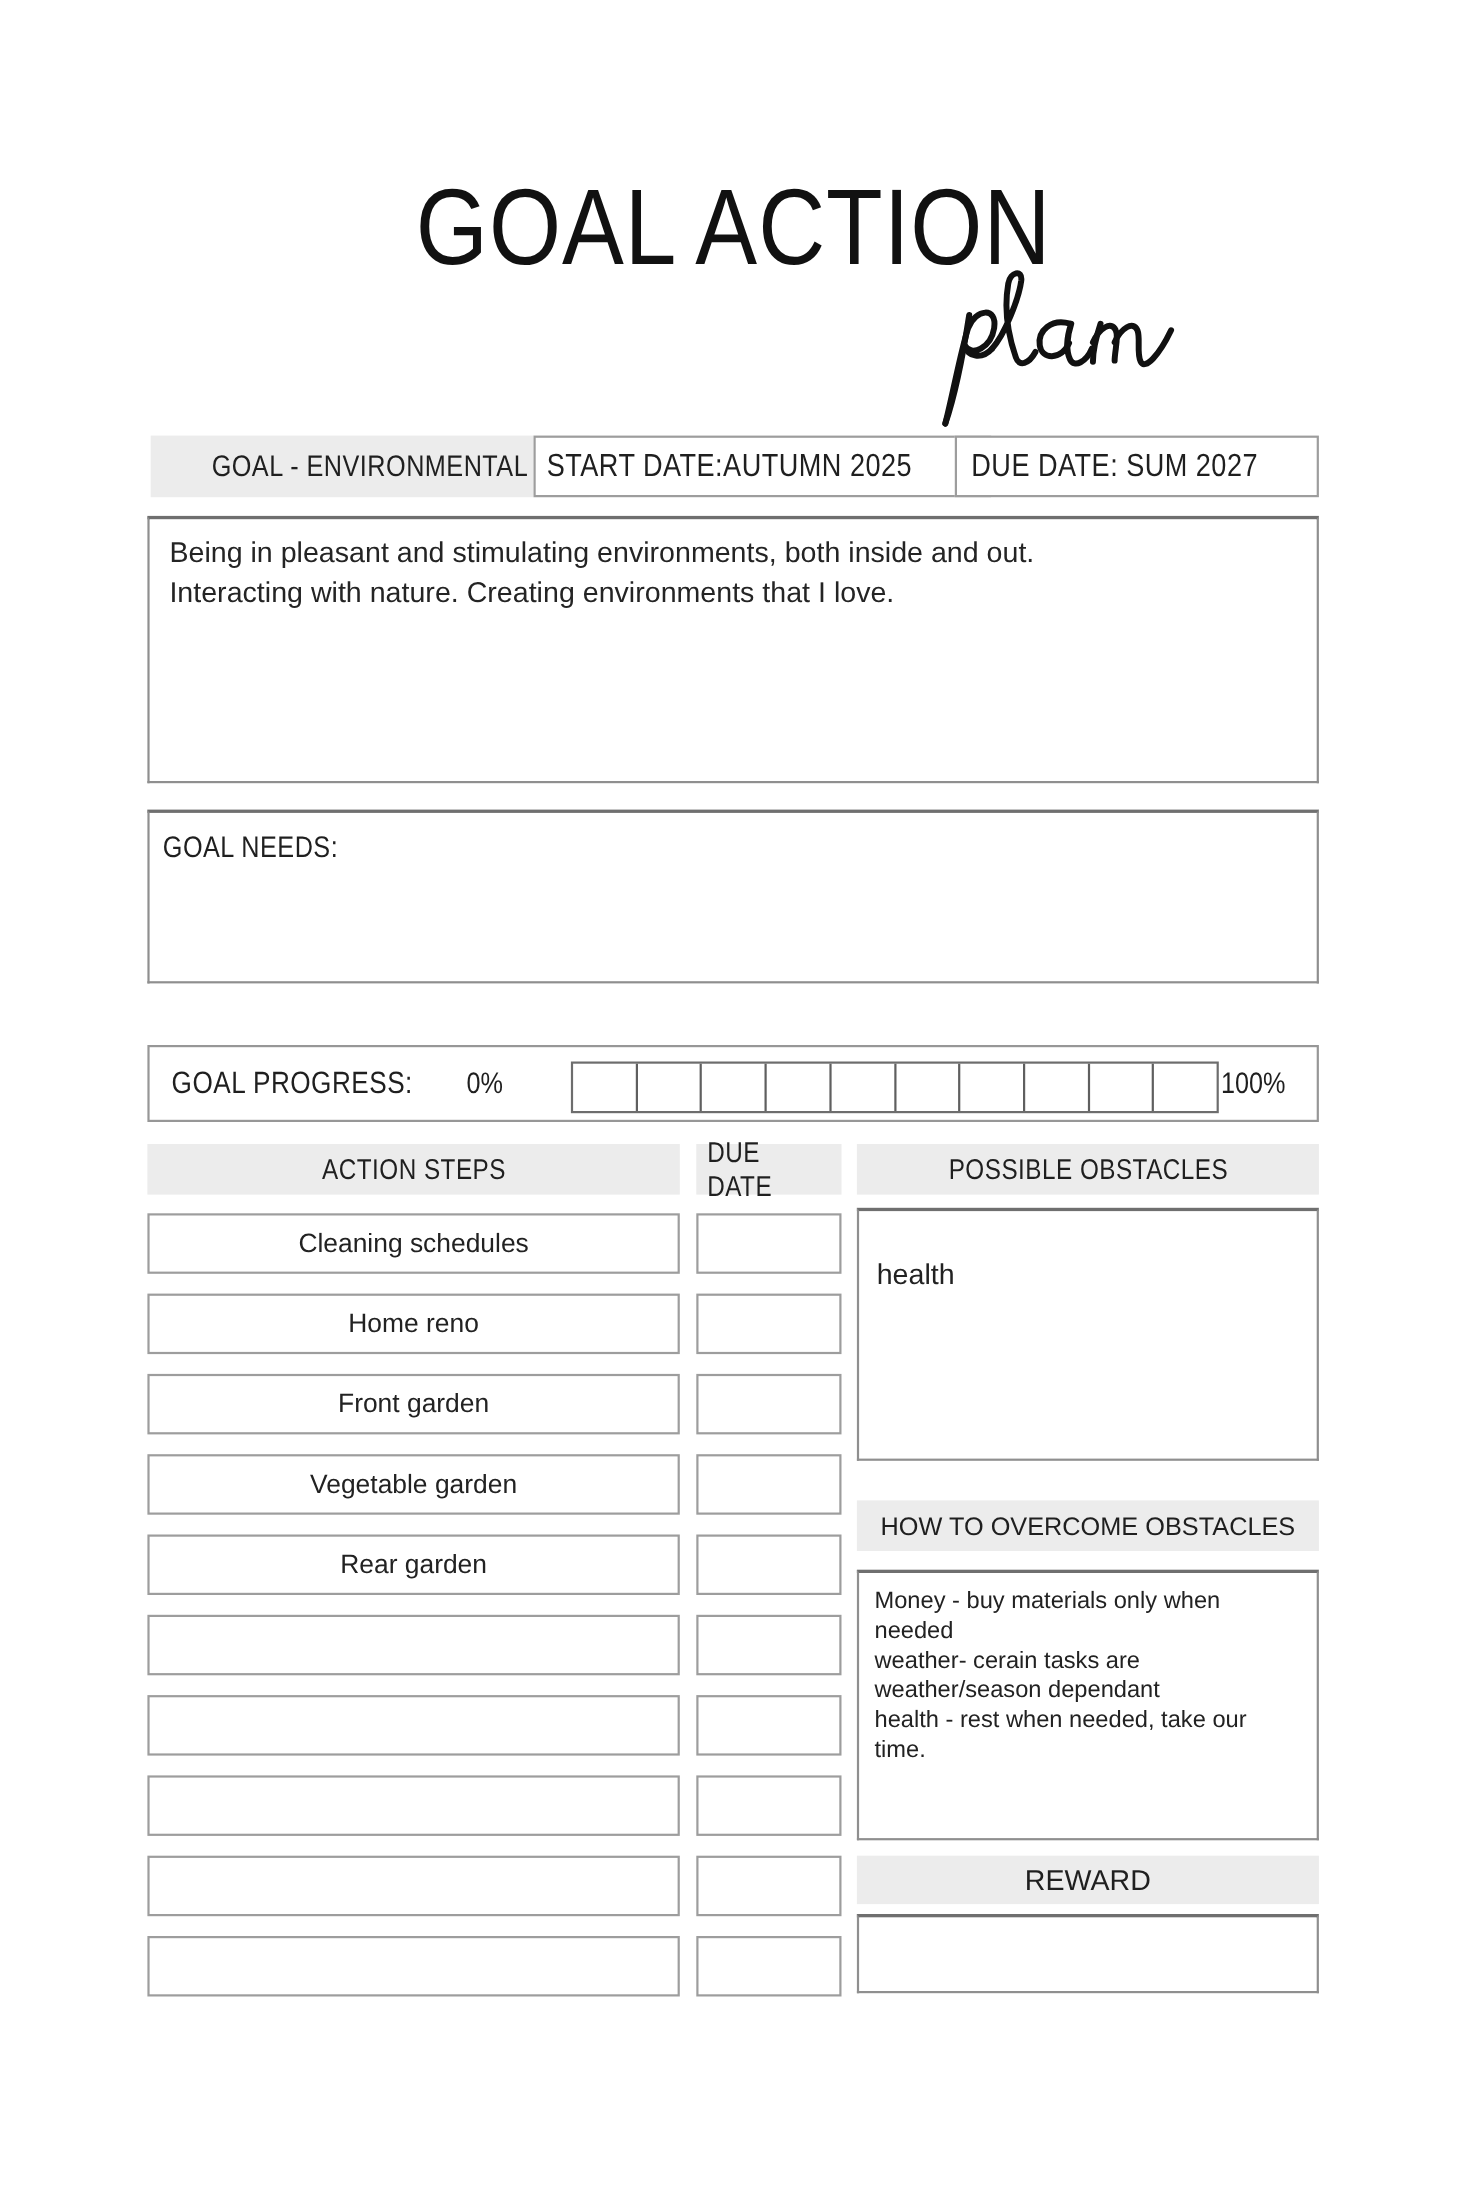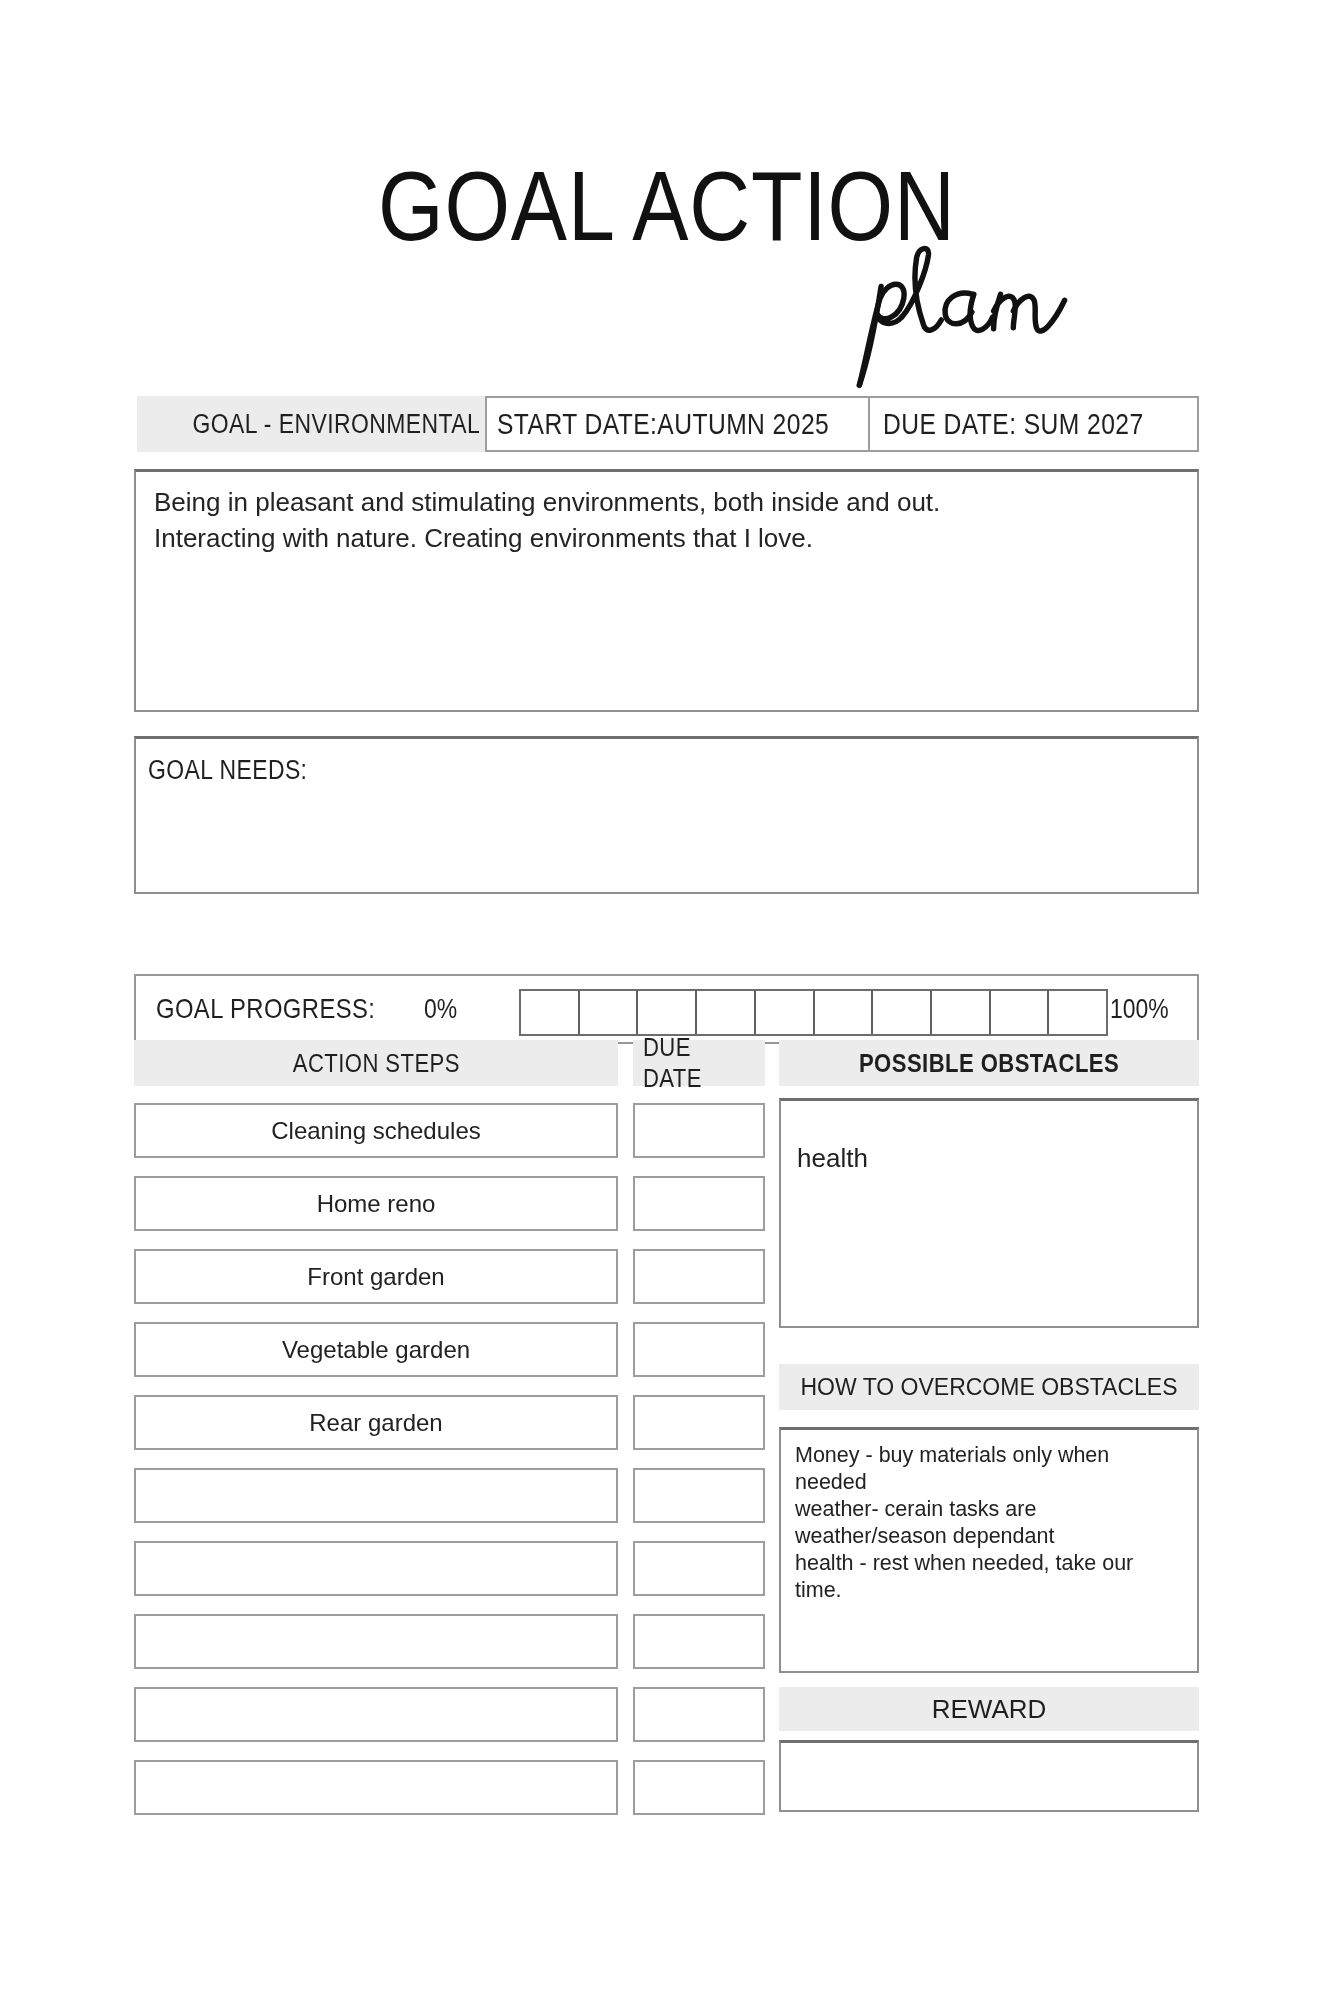--- a/index.html
+++ b/index.html
@@ -27,32 +27,32 @@
   .smallbox { background:#fff; border:2px solid #9d9d9d; }
   
   .goal-label { left:137px; top:396px; width:399px; height:56px; font-size:27px; }
   .start-box, .duedate-box { top:396px; height:56px; display:flex; align-items:center; font-size:29px; padding-left:10px; }
   .start-box { left:485px; width:416px; }
   .duedate-box { left:868px; width:331px; padding-left:13px; }
   
   .desc-box { left:134px; top:469px; width:1065px; height:243px; padding:12px 18px; font-size:26px; line-height:1.4; white-space:pre-line; color:#242424; }
   .needs-box { left:134px; top:736px; width:1065px; height:158px; padding:16px 12px; font-size:27px; }
   
-  .progress-row { left:134px; top:950px; width:1065px; height:70px; border:2px solid #979797; background:#fff;margin-top:24px; }
+  .progress-row { left:134px; top:950px; width:1065px; height:70px; border:2px solid #979797; background:#fff; }
   .progress-label { position:absolute; left:20px; top:50%; font-size:28px; transform:translateY(-50%) scaleX(.85); transform-origin:left center; letter-spacing:.5px; }
   .progress-min { position:absolute; left:288px; top:50%; font-size:27px; transform:translateY(-50%) scaleX(.85); transform-origin:left center; }
   .progress-max { position:absolute; left:974px; top:50%; font-size:27px; transform:translateY(-50%) scaleX(.85); transform-origin:left center; }
   .progress-bar { position:absolute; left:383px; top:13px; width:589px; height:47px; border:2px solid #6d6d6d; display:flex; background:#fff; }
   .progress-bar .cell { flex:1 1 0; border-right:2px solid #5f5f5f; }
   .progress-bar .cell:last-child { border-right:none; }
   
   .col-header { height:46px; font-size:26px; }
   .steps-header { left:134px; top:1040px; width:484px; }
   .dueh { left:633px; top:1040px; width:132px; }
-  .obsh { left:779px; top:1040px; width:420px;font-weight:bold; }
+  .obsh { left:779px; top:1040px; width:420px; }
   
   .step-box { left:134px; width:484px; height:55px; display:flex; align-items:center; justify-content:center; font-size:24px; color:#222; }
   .step-box.lg { font-size:24px; }
   .due-cell { left:633px; width:132px; height:55px; }
   
   .obs-box { left:779px; top:1098px; width:420px; height:230px; padding:42px 14px 10px 16px; font-size:26px; color:#222; }
   .overcome-header { left:779px; top:1364px; width:420px; height:46px; font-size:23px; }
   .overcome-box { left:779px; top:1427px; width:420px; height:246px; padding:12px 14px; font-size:21.5px; line-height:1.26; white-space:pre-line; color:#222; }
   .reward-header { left:779px; top:1687px; width:420px; height:44px; font-size:26px; }
   .reward-box { left:779px; top:1740px; width:420px; height:72px; }

